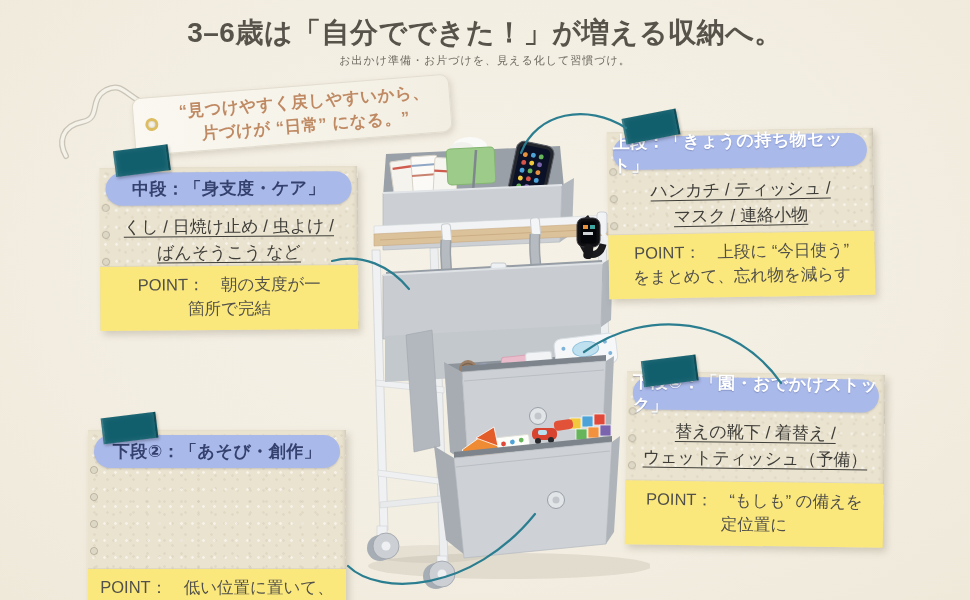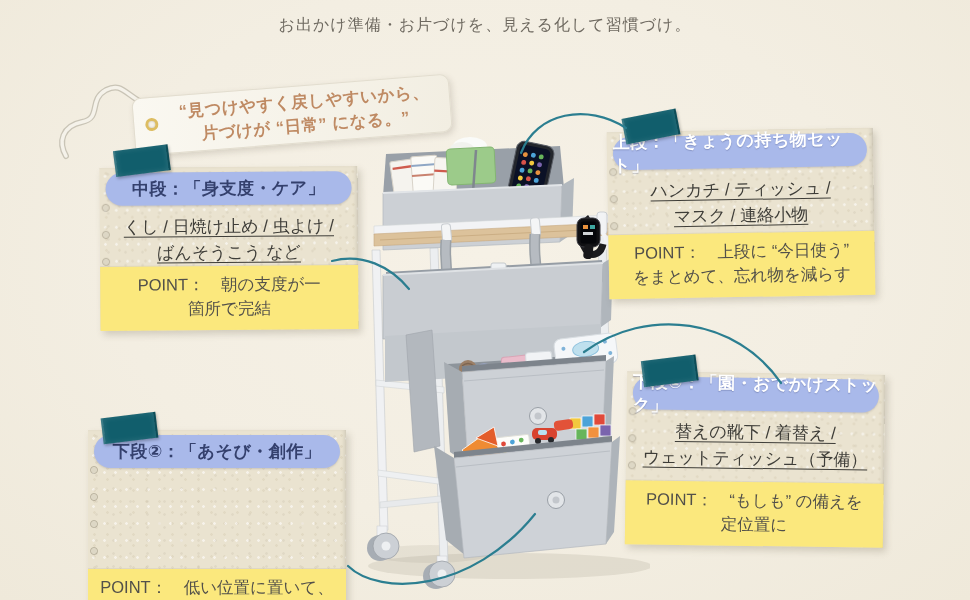--- a/index.html
+++ b/index.html
@@ -5,21 +5,21 @@
   html,body{margin:0;padding:0;background:#e8e3d8;}
   *{box-sizing:border-box;}
   .canvas{
     position:relative;width:970px;height:600px;margin:0 auto;overflow:hidden;
     background:radial-gradient(ellipse at 50% 42%, #f6f1e6 0%, #f3eee2 55%, #efe9da 100%);
     font-family:"Liberation Sans","DejaVu Sans",sans-serif;
   }
   
   .header{position:absolute;left:0;top:14px;width:100%;text-align:center;z-index:1;}
   .title{font-size:28px;font-weight:700;color:var(--title);letter-spacing:.5px;}
-  .subtitle{margin-top:1px;font-size:16px;color:var(--subtitle);letter-spacing:1px;}
+  .subtitle{margin-top:1px;font-size:11px;color:var(--subtitle);letter-spacing:1px;}
   
   .tag{
     position:absolute;left:133px;top:86px;width:318px;height:58px;z-index:4;
     background:linear-gradient(100deg,#faf8f1, #f2eee2);
     border:1px solid #e2ddcf;border-radius:9px;
     box-shadow:2px 3px 6px rgba(90,80,60,.18);
     transform:rotate(-4.5deg);
     display:flex;align-items:center;justify-content:center;
   }
   .tag-grommet{position:absolute;left:11px;top:20px;width:13px;height:13px;border-radius:50%;
@@ -74,20 +74,21 @@
   
   .connectors{position:absolute;left:0;top:0;z-index:6;pointer-events:none;}
   .cart{position:absolute;left:350px;top:130px;z-index:2;}
 </style>
 </head>
 <body>
 
 <div class="canvas">
 
   <div class="header">
+    <div class="title">3–6歳は「自分でできた！」が増える収納へ。</div>
     <div class="subtitle">お出かけ準備・お片づけを、見える化して習慣づけ。</div>
   </div>
 
   <svg class="tag-string" width="125" height="95">
     <path d="M112,30 C88,18 86,6 70,14 C52,24 66,42 46,46 C26,50 22,66 30,80" fill="none" stroke="#c9c4b6" stroke-width="6" stroke-linecap="round"></path>
     <path d="M112,30 C88,18 86,6 70,14 C52,24 66,42 46,46 C26,50 22,66 30,80" fill="none" stroke="#f5f2ea" stroke-width="3.5" stroke-linecap="round"></path>
   </svg>
 
   <div class="tag">
     <span class="tag-grommet"></span>

